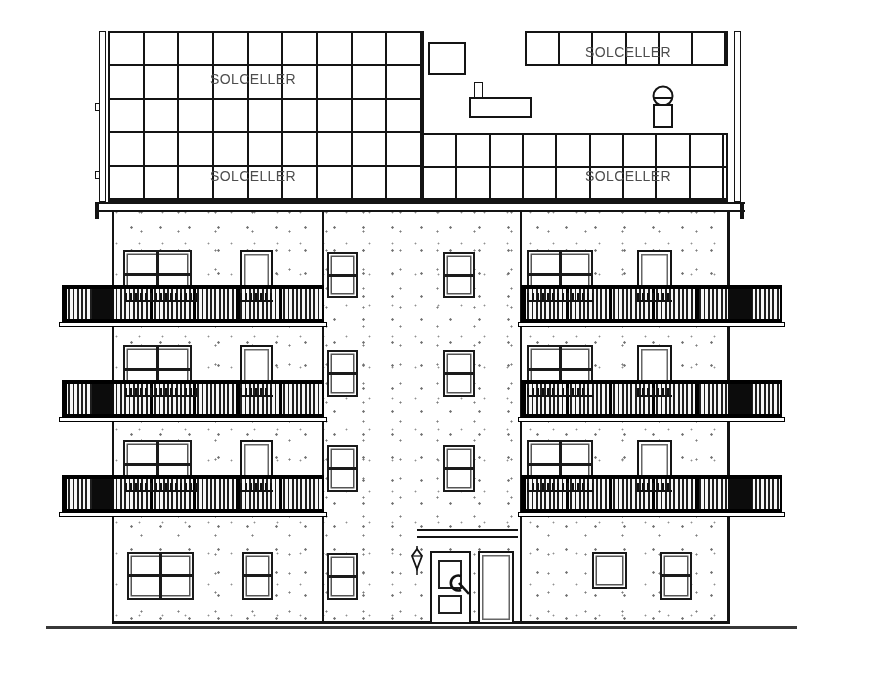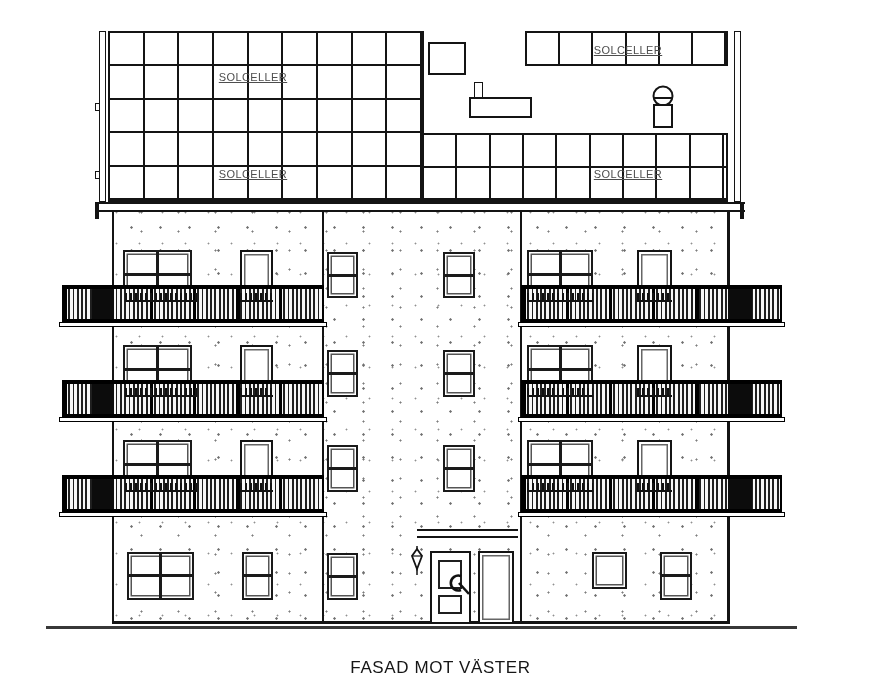--- a/index.html
+++ b/index.html
@@ -28,22 +28,22 @@
     left: 525px; top: 31px; width: 203px; height: 35px;
     background-image:
       repeating-linear-gradient(90deg, rgba(0,0,0,0) 0 31.17px, #141414 31.17px 33.17px);
   }
   .redge { position: absolute; width: 7px; border: 1.5px solid #141414; background: #fff; z-index: 2; }
   .notch { position: absolute; width: 5px; height: 8px; border: 1.5px solid #141414; background: #fff; z-index: 2; }
   .fascia { position: absolute; left: 95px; top: 202px; width: 650px; height: 10px;
             border-top: 2px solid #141414; border-bottom: 2.5px solid #141414; background: #fff; z-index: 2; }
   .fcap { position: absolute; width: 4px; height: 16px; background: #141414; z-index: 2; }
   .equip { position: absolute; border: 2px solid #141414; background: #fff; z-index: 2; }
-  .sol-label { position: absolute; width: 96px; text-align: center; font-size: 11px;
-               letter-spacing: .4px; color: #4d4d4d; z-index: 3; text-decoration: underline; }
+  .sol-label { position: absolute; width: 96px; text-align: center; font-size: 14px;
+               letter-spacing: .4px; color: #4d4d4d; z-index: 3; }
 
   
   .building {
     position: absolute; left: 112px; top: 211px; width: 618px; height: 413px;
     border-left: 2px solid #141414; border-right: 3px solid #141414; border-bottom: 3px solid #141414;
     background-color: #fff;
     background-image:
       radial-gradient(circle, #6f6f6f .9px, rgba(0,0,0,0) 1.5px),
       radial-gradient(circle, #909090 .7px, rgba(0,0,0,0) 1.2px),
       radial-gradient(circle, #7d7d7d .8px, rgba(0,0,0,0) 1.3px);
@@ -251,15 +251,14 @@
   <div class="balc" style="left:521px;top:475px;width:261px">
     <div class="rail">
       <div class="bstrip" style="left:4px;width:66px"></div>
       <div class="bstrip" style="left:114px;width:35px"></div>
       <div class="bpanel" style="left:205px;width:24px"></div>
     </div>
     <div class="slab"></div>
   </div>
 
   <div class="ground"></div>
-  <div class="title">FASAD MOT VÄSTER</div>
 
 </div>
 
 </body></html>

